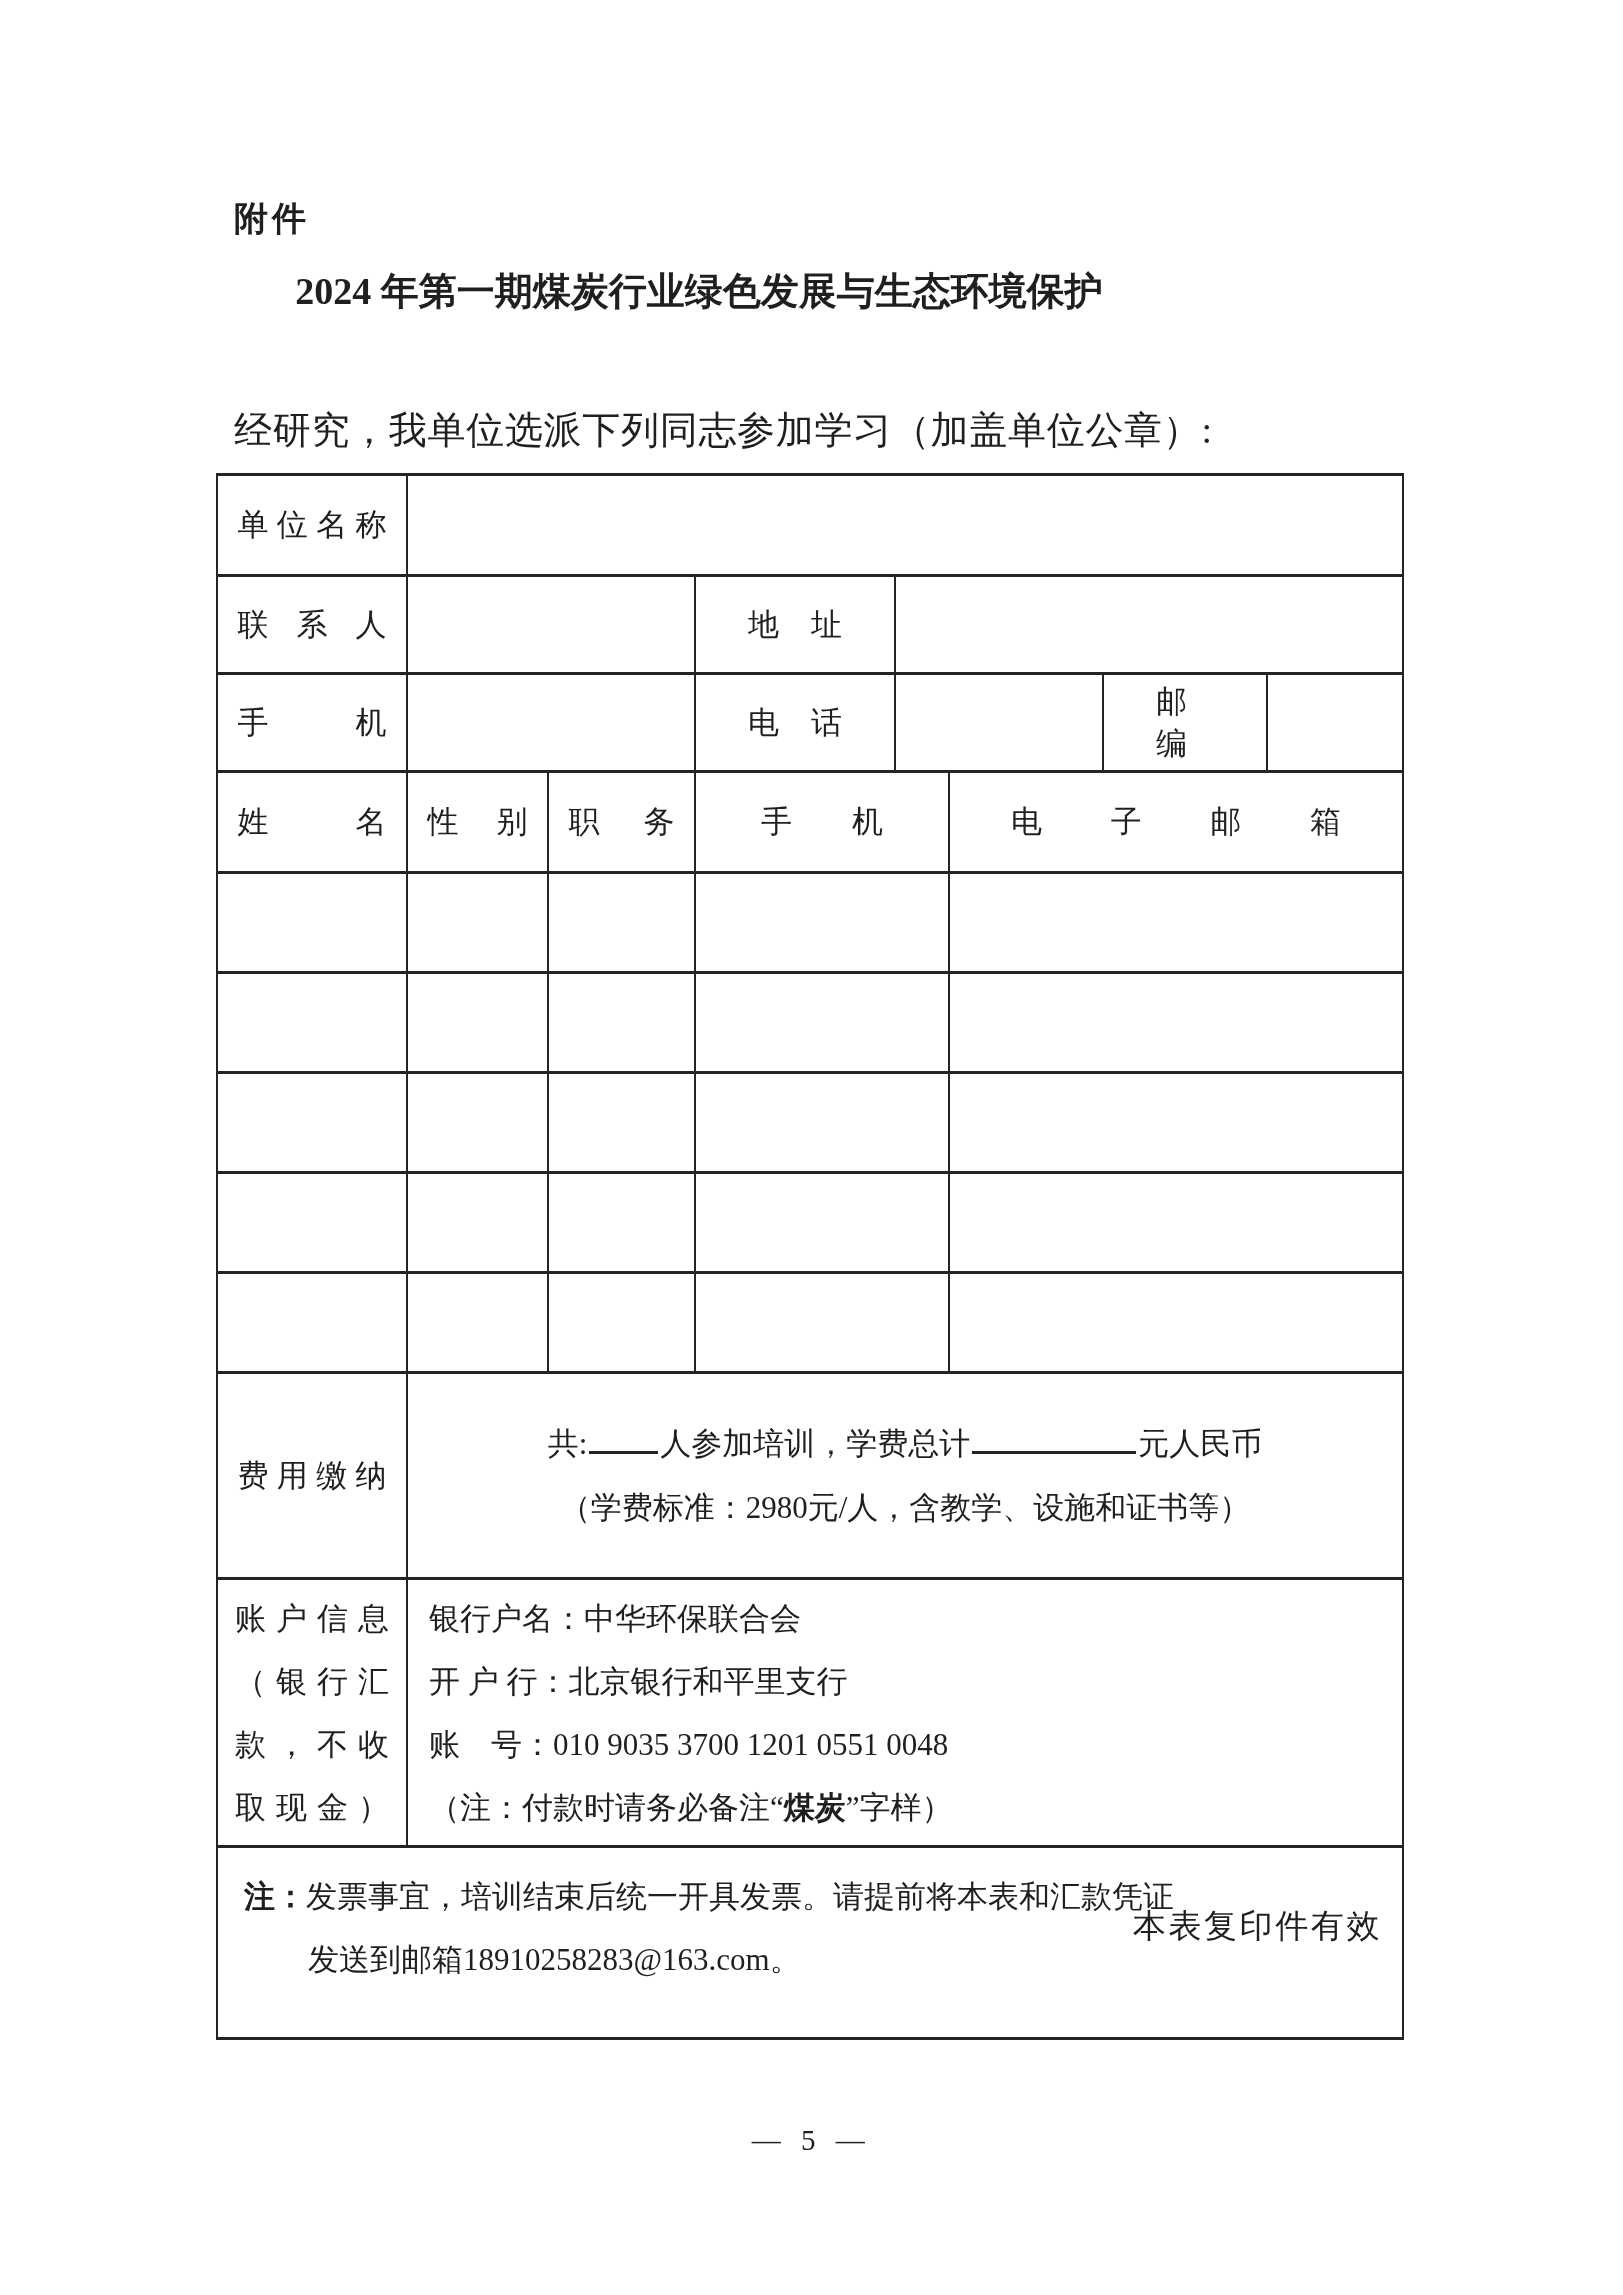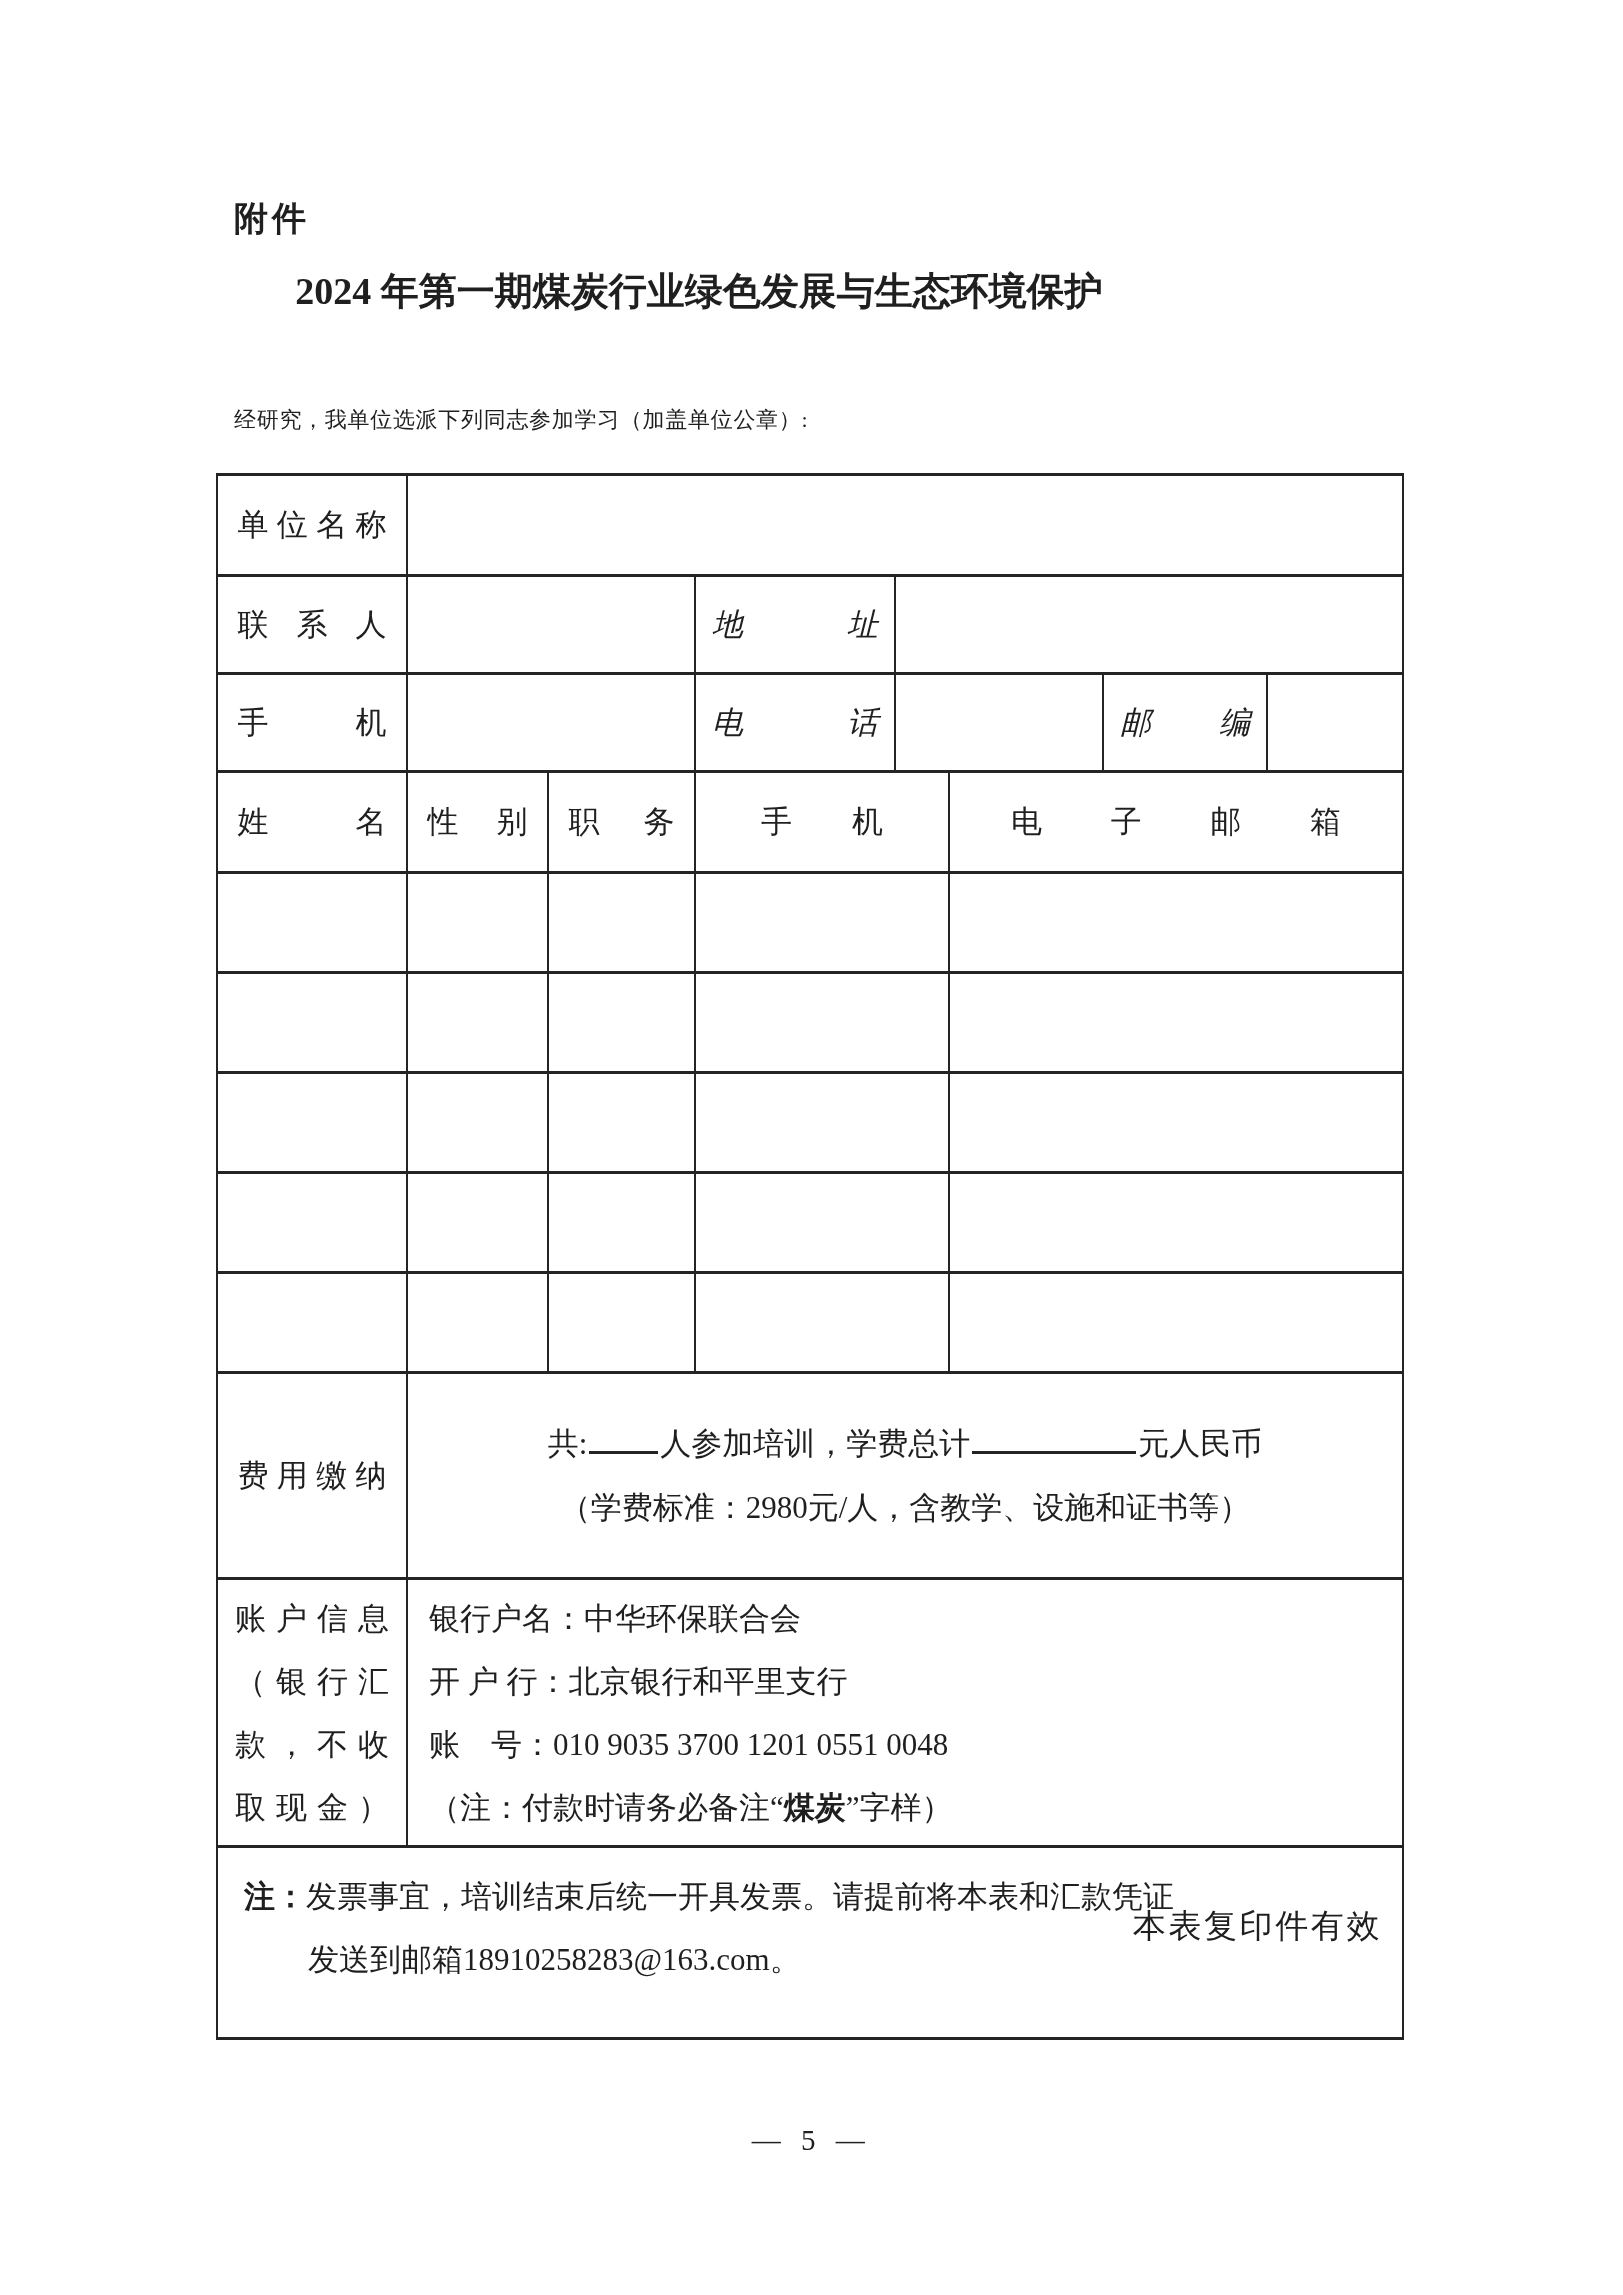--- a/index.html
+++ b/index.html
@@ -14,21 +14,21 @@
   .attachment{
     position:absolute;left:234px;top:196px;
     font-size:34px;letter-spacing:3.9px;font-weight:bold;
   }
   .title{
     position:absolute;left:0;top:261px;width:1398px;
     text-align:center;font-weight:bold;font-size:38px;line-height:60px;
   }
   .intro{
     position:absolute;left:234px;top:405px;
-    font-size:22px;letter-spacing:0.7px;
+    font-size:38px;letter-spacing:0.7px;
   }
   table.form{
     position:absolute;left:216px;top:473px;
     border-collapse:collapse;table-layout:fixed;
     width:1186px;
   }
   table.form td{
     border-left:2px solid #242424;
     border-right:2px solid #242424;
     border-top:3.3px solid #242424;
@@ -39,22 +39,21 @@
     overflow:hidden;
   }
   .just{
     text-align:justify;
     text-align-last:justify;
     padding:0 19.6px;
   }
   .just-wide{
     text-align:justify;
     text-align-last:justify;
-    padding:0 16px;
-    font-style:italic;
+    padding:0 52px;
   }
   .mid-gap{ 
     text-align:justify;text-align-last:justify;
     padding:0 65px;
   }
   .email-gap{ 
     text-align:justify;text-align-last:justify;
     padding:0 61px;
   }
   .acct-label{

